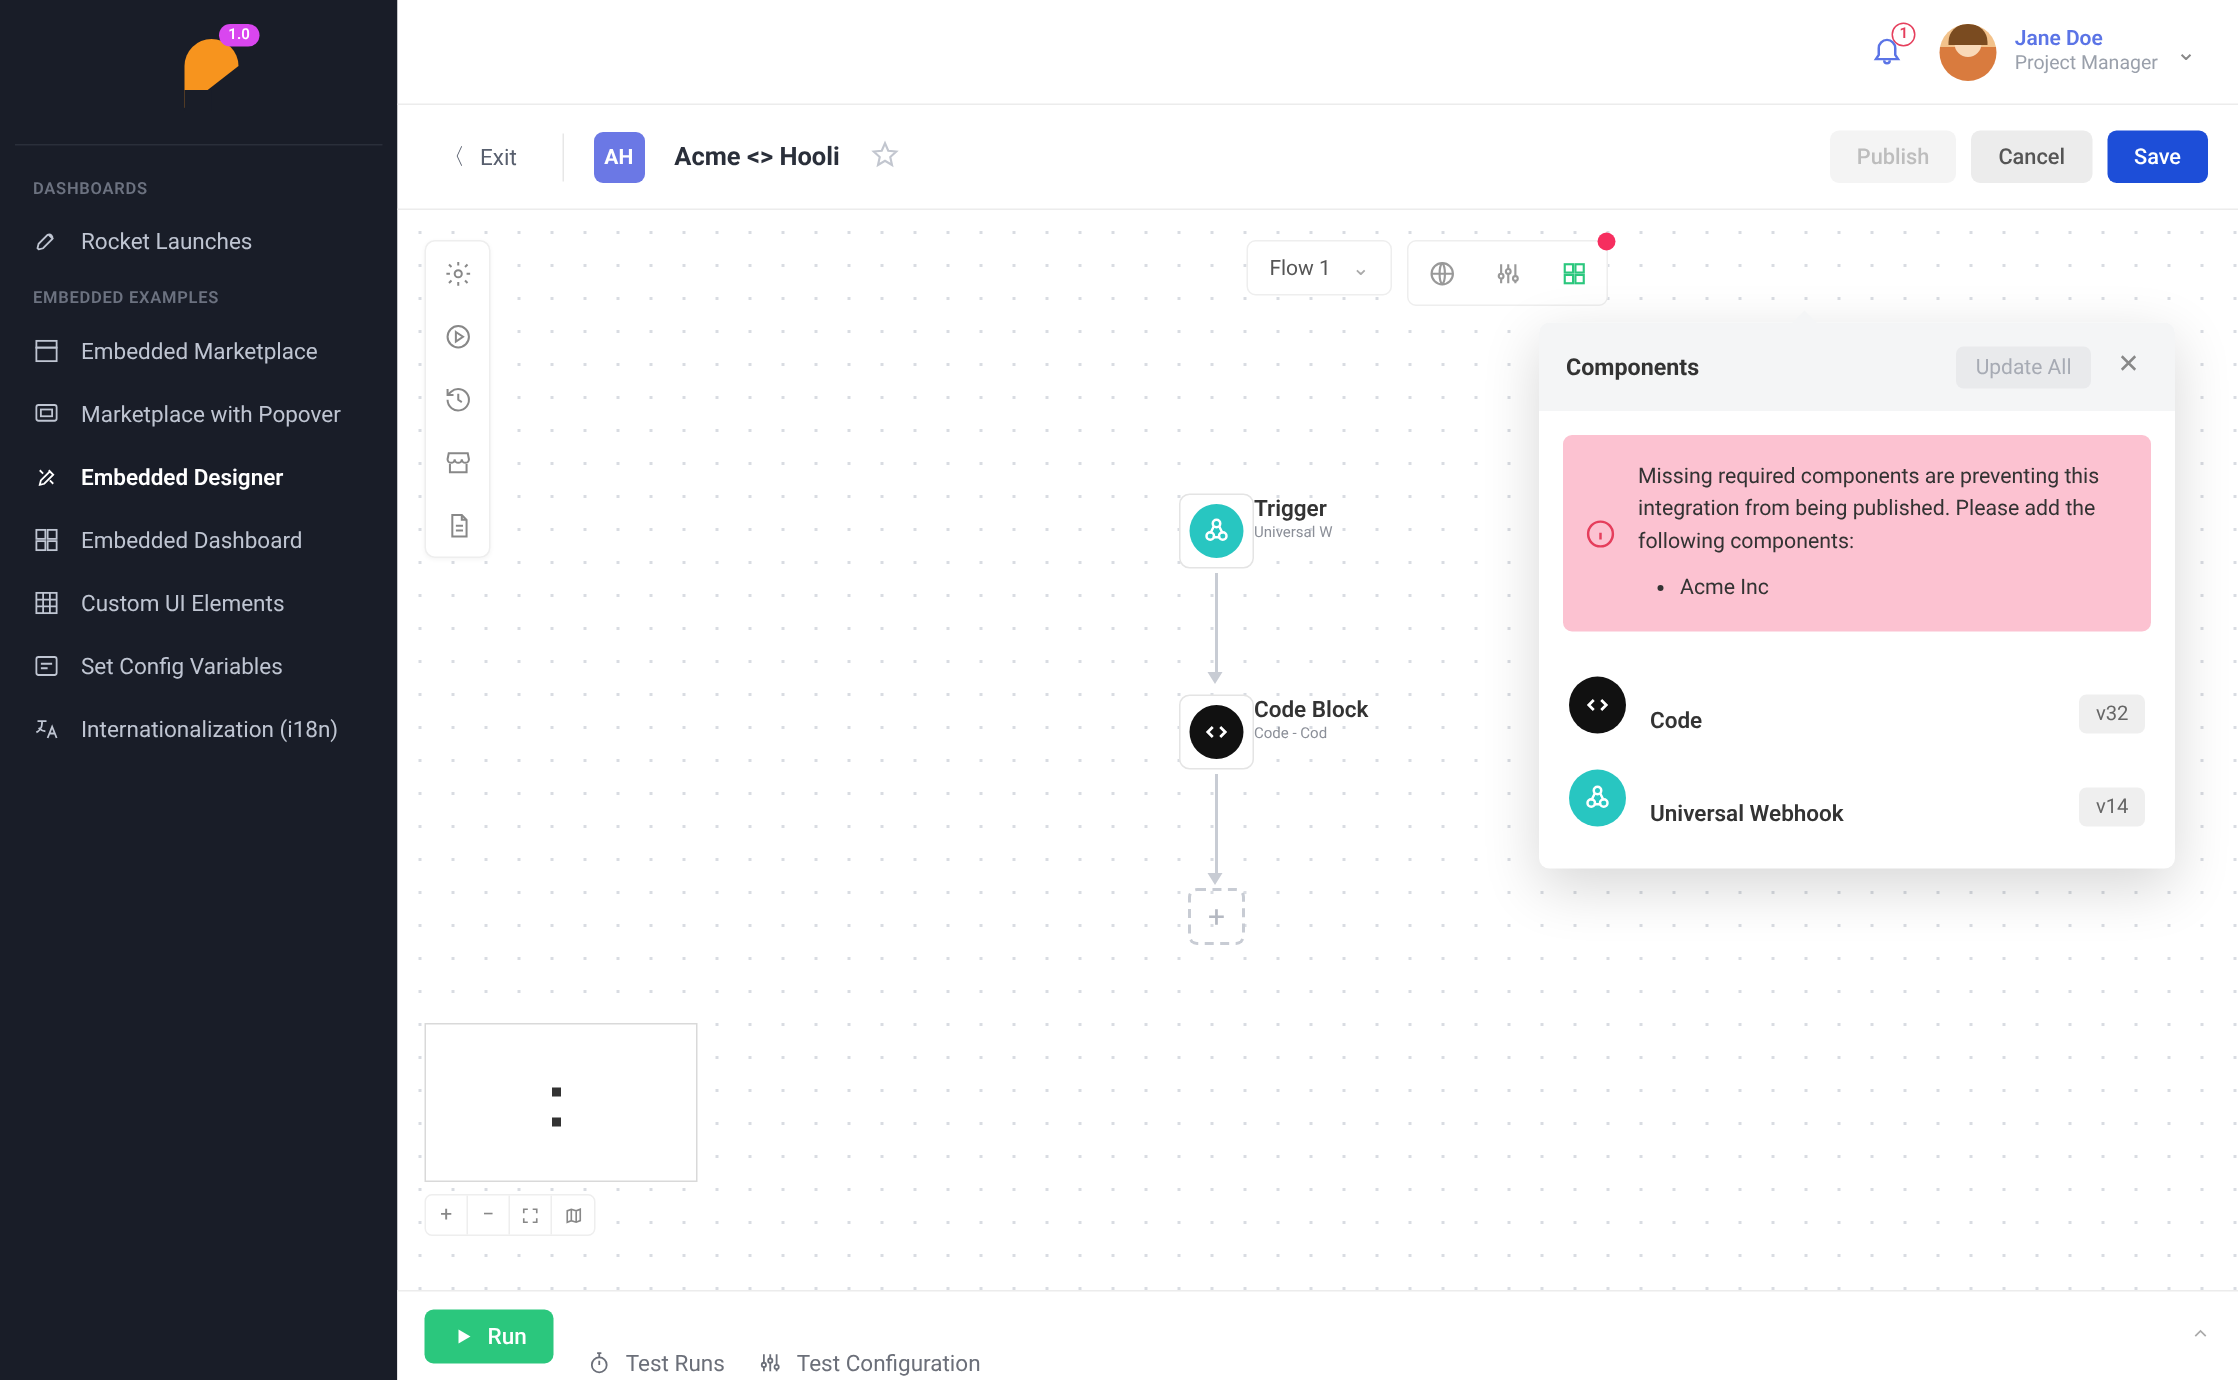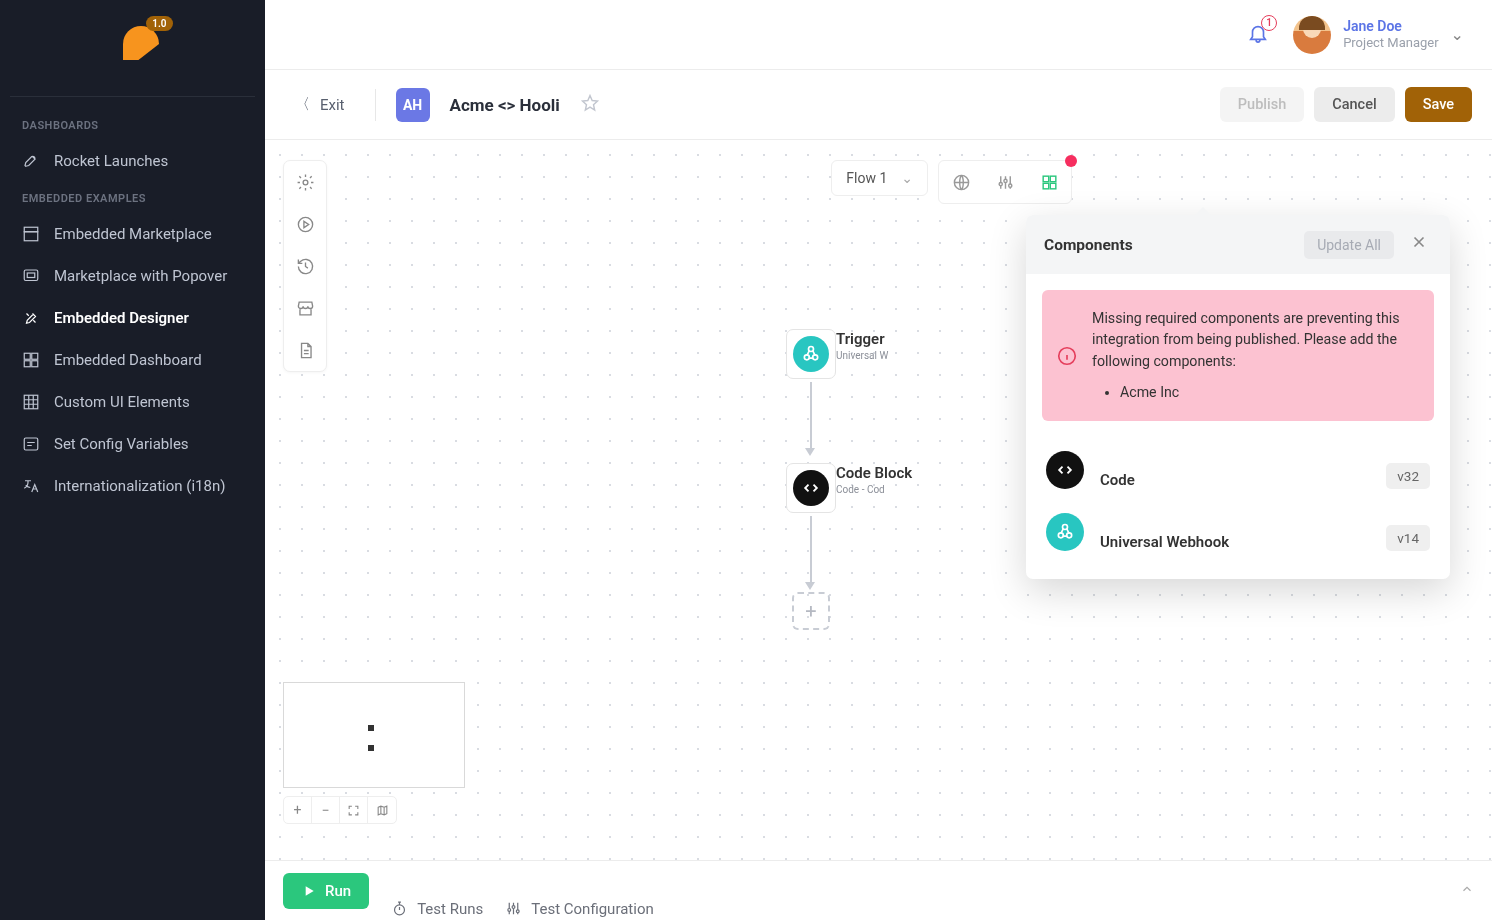--- a/index.html
+++ b/index.html
@@ -3,21 +3,21 @@
 <meta charset="utf-8">
 <style>
 * { margin: 0; padding: 0; box-sizing: border-box; font-family: -apple-system, BlinkMacSystemFont, "Segoe UI", Roboto, sans-serif; }
 body { width: 1492px; height: 920px; overflow: hidden; display: flex; background: #f8f8f8; }
 
 
 .sidebar { width: 265px; background: #191d28; color: #aab0bd; display: flex; flex-direction: column; }
 .logo-wrap { display: flex; justify-content: center; padding: 22px 0 18px; position: relative; }
 .logo { width: 56px; height: 56px; position: relative; }
 .logo svg { width: 56px; height: 56px; }
-.version-badge { position: absolute; top: -6px; right: -12px; background: #a16207; color: #fff; font-size: 10px; font-weight: 600; padding: 2px 6px; border-radius: 10px; }
+.version-badge { position: absolute; top: -6px; right: -12px; background: #d946ef; color: #fff; font-size: 10px; font-weight: 600; padding: 2px 6px; border-radius: 10px; }
 .sidebar hr { border: none; border-top: 1px solid #2a2f3a; margin: 0 10px 12px; }
 .section-label { font-size: 11px; font-weight: 600; letter-spacing: .5px; color: #6c7280; padding: 10px 22px 8px; }
 .nav-item { display: flex; align-items: center; gap: 14px; padding: 12px 22px; font-size: 15px; cursor: pointer; color: #bfc5d2; }
 .nav-item.active { color: #fff; font-weight: 600; }
 .nav-ic { width: 18px; height: 18px; display: inline-flex; align-items: center; justify-content: center; }
 .nav-ic svg { width: 18px; height: 18px; stroke: currentColor; fill: none; stroke-width: 1.6; }
 
 
 .main { flex: 1; display: flex; flex-direction: column; background: #fff; }
 
@@ -39,21 +39,21 @@
 .header-row { height: 70px; border-bottom: 1px solid #ececec; display: flex; align-items: center; padding: 0 20px; gap: 20px; }
 .exit-btn { display: flex; align-items: center; gap: 10px; color: #585f6e; font-size: 15px; cursor: pointer; padding: 6px 10px; }
 .vdiv { width: 1px; height: 32px; background: #e7e7e7; }
 .proj-badge { width: 34px; height: 34px; background: #6b78e5; color: #fff; font-weight: 700; font-size: 14px; border-radius: 6px; display: flex; align-items: center; justify-content: center; }
 .proj-title { font-size: 17px; font-weight: 700; color: #2a2f3a; }
 .star-btn { color: #c2c6cf; cursor: pointer; }
 .header-actions { margin-left: auto; display: flex; gap: 10px; }
 .btn { padding: 9px 18px; border-radius: 6px; font-size: 14.5px; font-weight: 500; border: none; cursor: pointer; }
 .btn-publish { background: #f4f4f4; color: #bdbdbd; cursor: not-allowed; }
 .btn-cancel { background: #ececec; color: #555; }
-.btn-save { background: #a16207; color: #fff; }
+.btn-save { background: #1d4ed8; color: #fff; }
 
 
 .canvas-wrap { flex: 1; position: relative; background-image: radial-gradient(circle, #d9dce2 1px, transparent 1px); background-size: 22px 22px; background-position: 4px 4px; overflow: hidden; }
 
 
 .tool-rail { position: absolute; left: 18px; top: 20px; background: #fff; border: 1px solid #eee; border-radius: 7px; display: flex; flex-direction: column; box-shadow: 0 1px 3px rgba(0,0,0,.04); }
 .tool-rail .tbtn { width: 42px; height: 42px; display: flex; align-items: center; justify-content: center; color: #888; cursor: pointer; }
 .tool-rail .tbtn svg { width: 19px; height: 19px; stroke: currentColor; fill: none; stroke-width: 1.7; }
 
 

